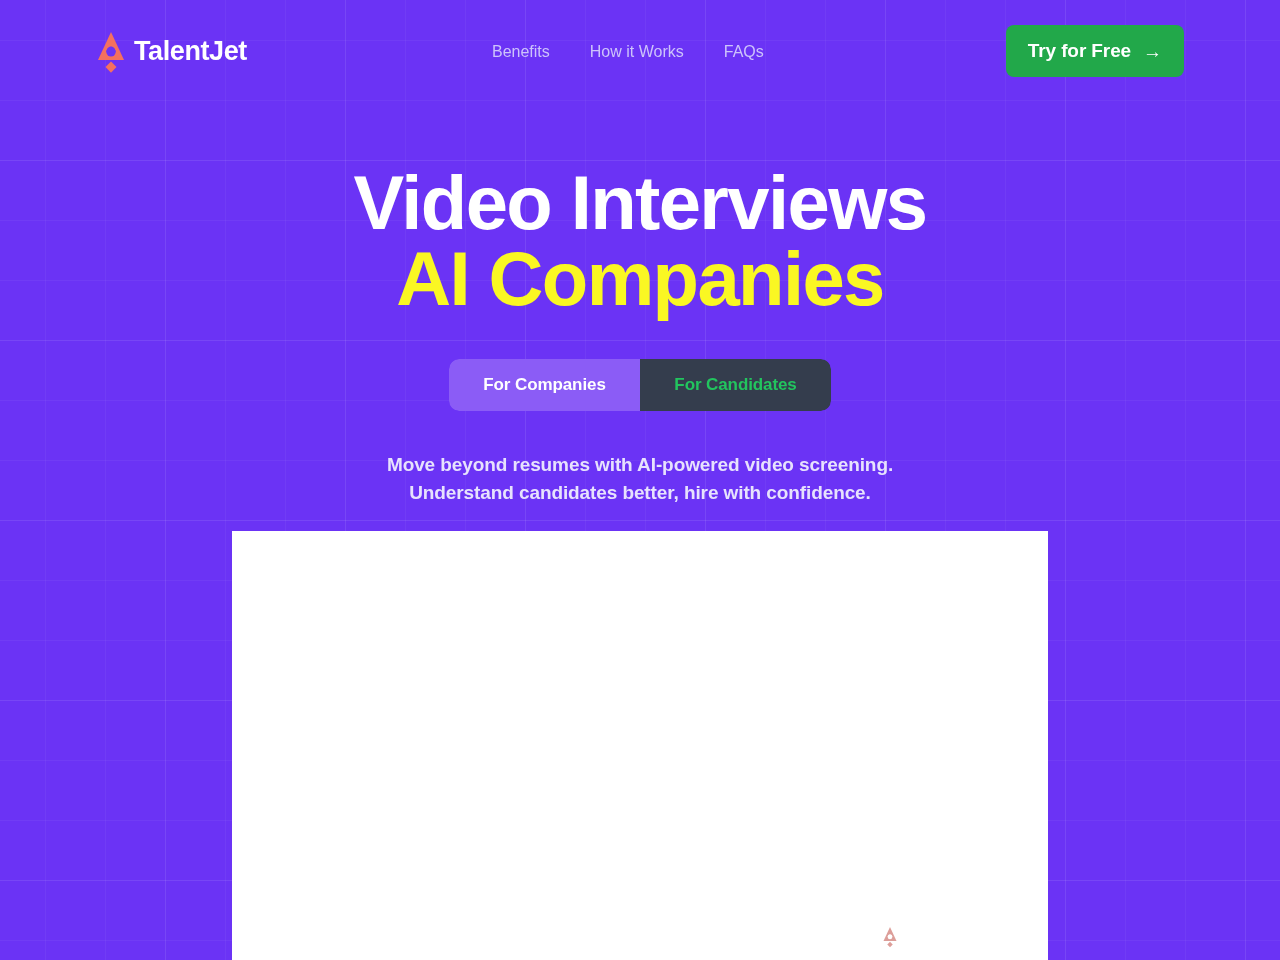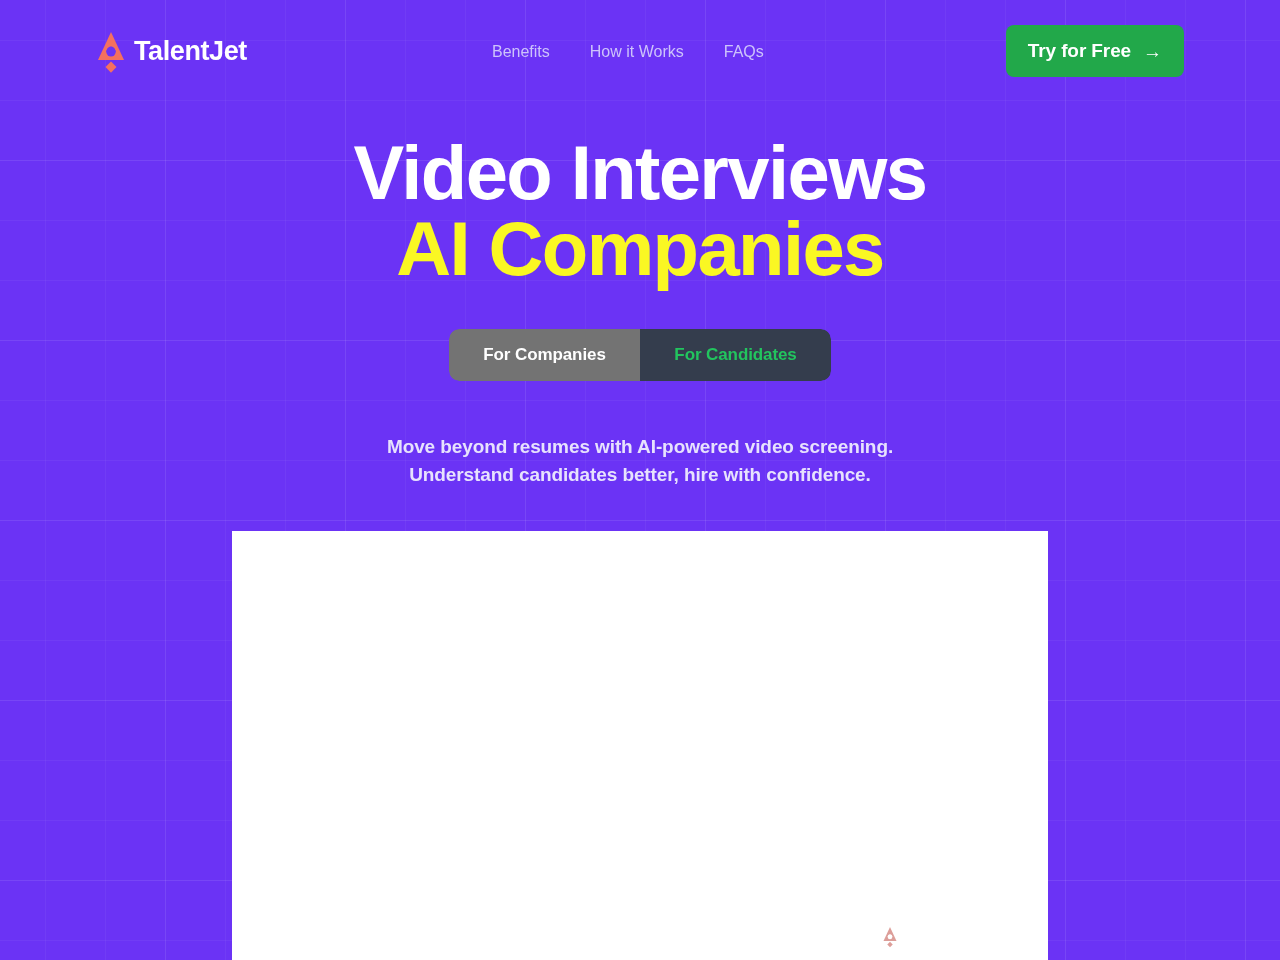--- a/index.html
+++ b/index.html
@@ -126,21 +126,21 @@
   
   .hero {
     position: absolute;
     top: 103px;
     left: 0;
     width: 1280px;
     text-align: center;
   }
 
   .hero-title {
-    margin-top: 32px;
+    margin-top: 62px;
     font-size: 76px;
     font-weight: bold;
     line-height: 1.0;
     letter-spacing: -1.6px;
   }
   .hero-title-line1 { color: #ffffff; display: block; }
   .hero-title-line2 { color: #faf723; display: block; }
 
   
   .audience-toggle {
@@ -159,33 +159,33 @@
     font-size: 17px;
     font-weight: bold;
     letter-spacing: -0.1px;
     cursor: pointer;
     white-space: nowrap;
     display: flex;
     align-items: center;
     justify-content: center;
   }
   .toggle-option.is-active {
-    background: #737373;
+    background: #8b5cf6;
     color: #ffffff;
     border-radius: 10px 0 0 10px;
   }
   .toggle-option.is-inactive {
     background: #343d4d;
     color: #22c55e;
     border-radius: 0 10px 10px 0;
   }
 
   
   .hero-subtitle {
-    margin-top: 52px;
+    margin-top: 40px;
     color: #e7e2fd;
     font-size: 19px;
     font-weight: bold;
     line-height: 1.48;
     letter-spacing: -0.1px;
   }
   .hero-subtitle span { display: block; }
 
   
   .preview-panel {

